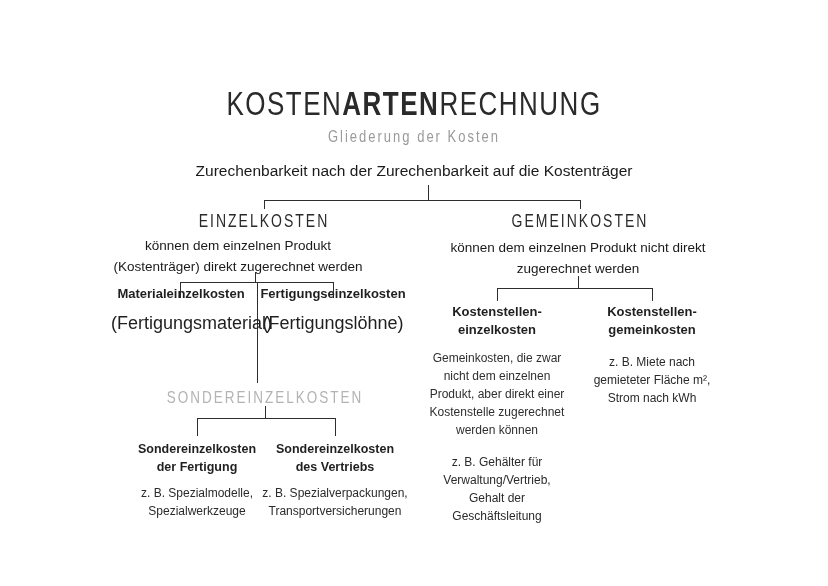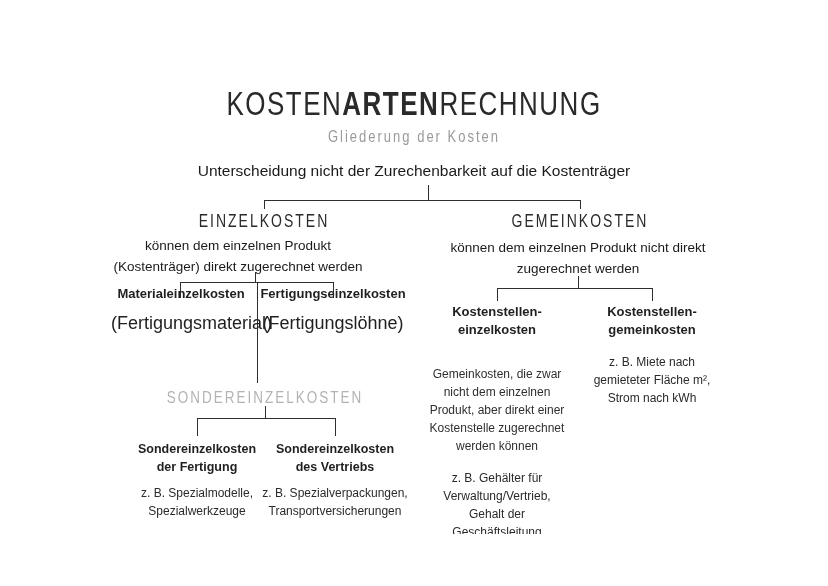--- a/index.html
+++ b/index.html
@@ -34,37 +34,37 @@
   .branch-heading .hand { font-size:14px; }
   .desc { font-size:13.5px; line-height:1.55; color:#1a1a1a; }
   b, .b { font-weight:400; }
   .child-title { font-weight:700; font-size:13px; white-space:nowrap; }
   .child-sub { font-size:18px; margin-top:12px; white-space:nowrap; }
   .pre { white-space:pre-line; }
   .sonder-heading .hand { font-size:13.5px; color:#b3b3b3; }
   .sonder-title { font-weight:700; font-size:12.5px; line-height:1.45; }
   .example { font-size:12px; line-height:1.5; margin-top:8px; color:#2a2a2a; }
   .gk-title { font-weight:700; font-size:13px; line-height:1.4; }
-  .gk-desc { font-size:12px; line-height:1.5; margin-top:26px; color:#2f2f2f; }
+  .gk-desc { font-size:12px; line-height:1.5; margin-top:10px; color:#2f2f2f; }
   .gk-example { font-size:12px; line-height:1.5; margin-top:14px; color:#2a2a2a; }
 </style>
 </head>
 <body>
 
 <div class="page">
 
   <div class="abs center title-wrap">
     <span class="hand"><span>KOSTEN</span><span class="title-bold">ARTEN</span><span>RECHNUNG</span></span>
   </div>
   <div class="abs center subtitle">
     <span class="hand">Gliederung der Kosten</span>
   </div>
 
   <div class="abs center statement">
-    <span>Unterscheidung nicht der </span><b>Zurechenbarkeit</b><span> auf die Kostenträger</span>
+    <span>Zurechenbarkeit nach der </span><b>Zurechenbarkeit</b><span> auf die Kostenträger</span>
   </div>
 
   <div class="line" style="left:428px; top:185px; width:1px; height:15px;"></div>
   <div class="line" style="left:264px; top:200px; width:317px; height:1px;"></div>
   <div class="line" style="left:264px; top:200px; width:1px; height:9px;"></div>
   <div class="line" style="left:580px; top:200px; width:1px; height:9px;"></div>
 
   <div class="abs center branch-heading" style="left:184px; top:210px; width:160px;">
     <span class="hand">EINZELKOSTEN</span>
   </div>

